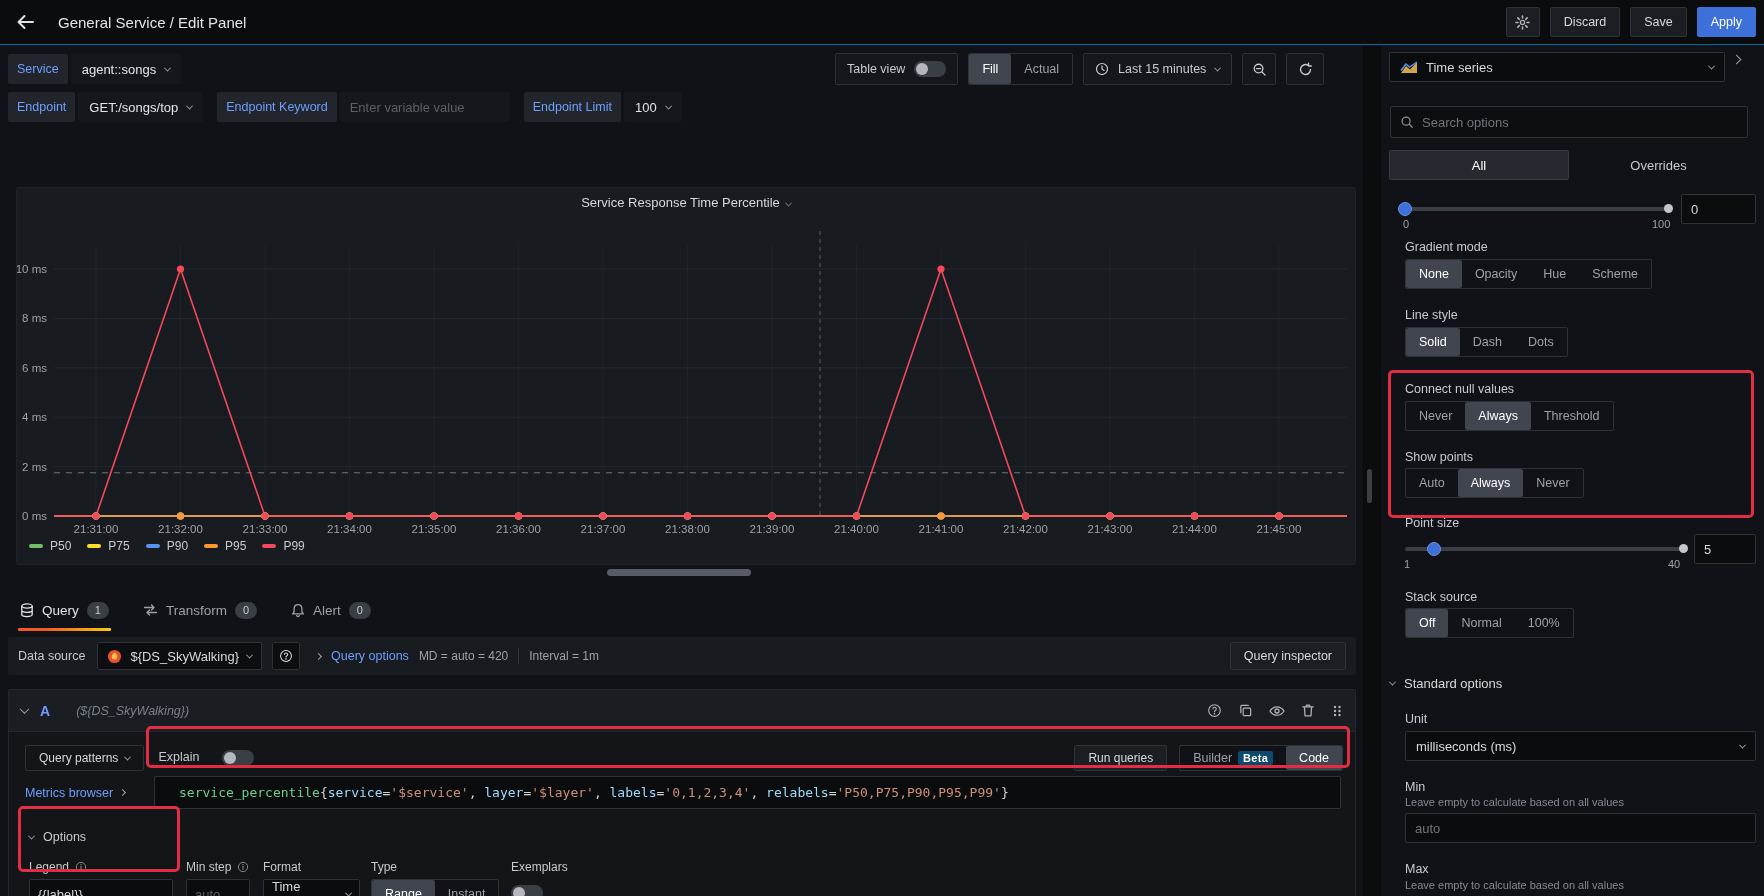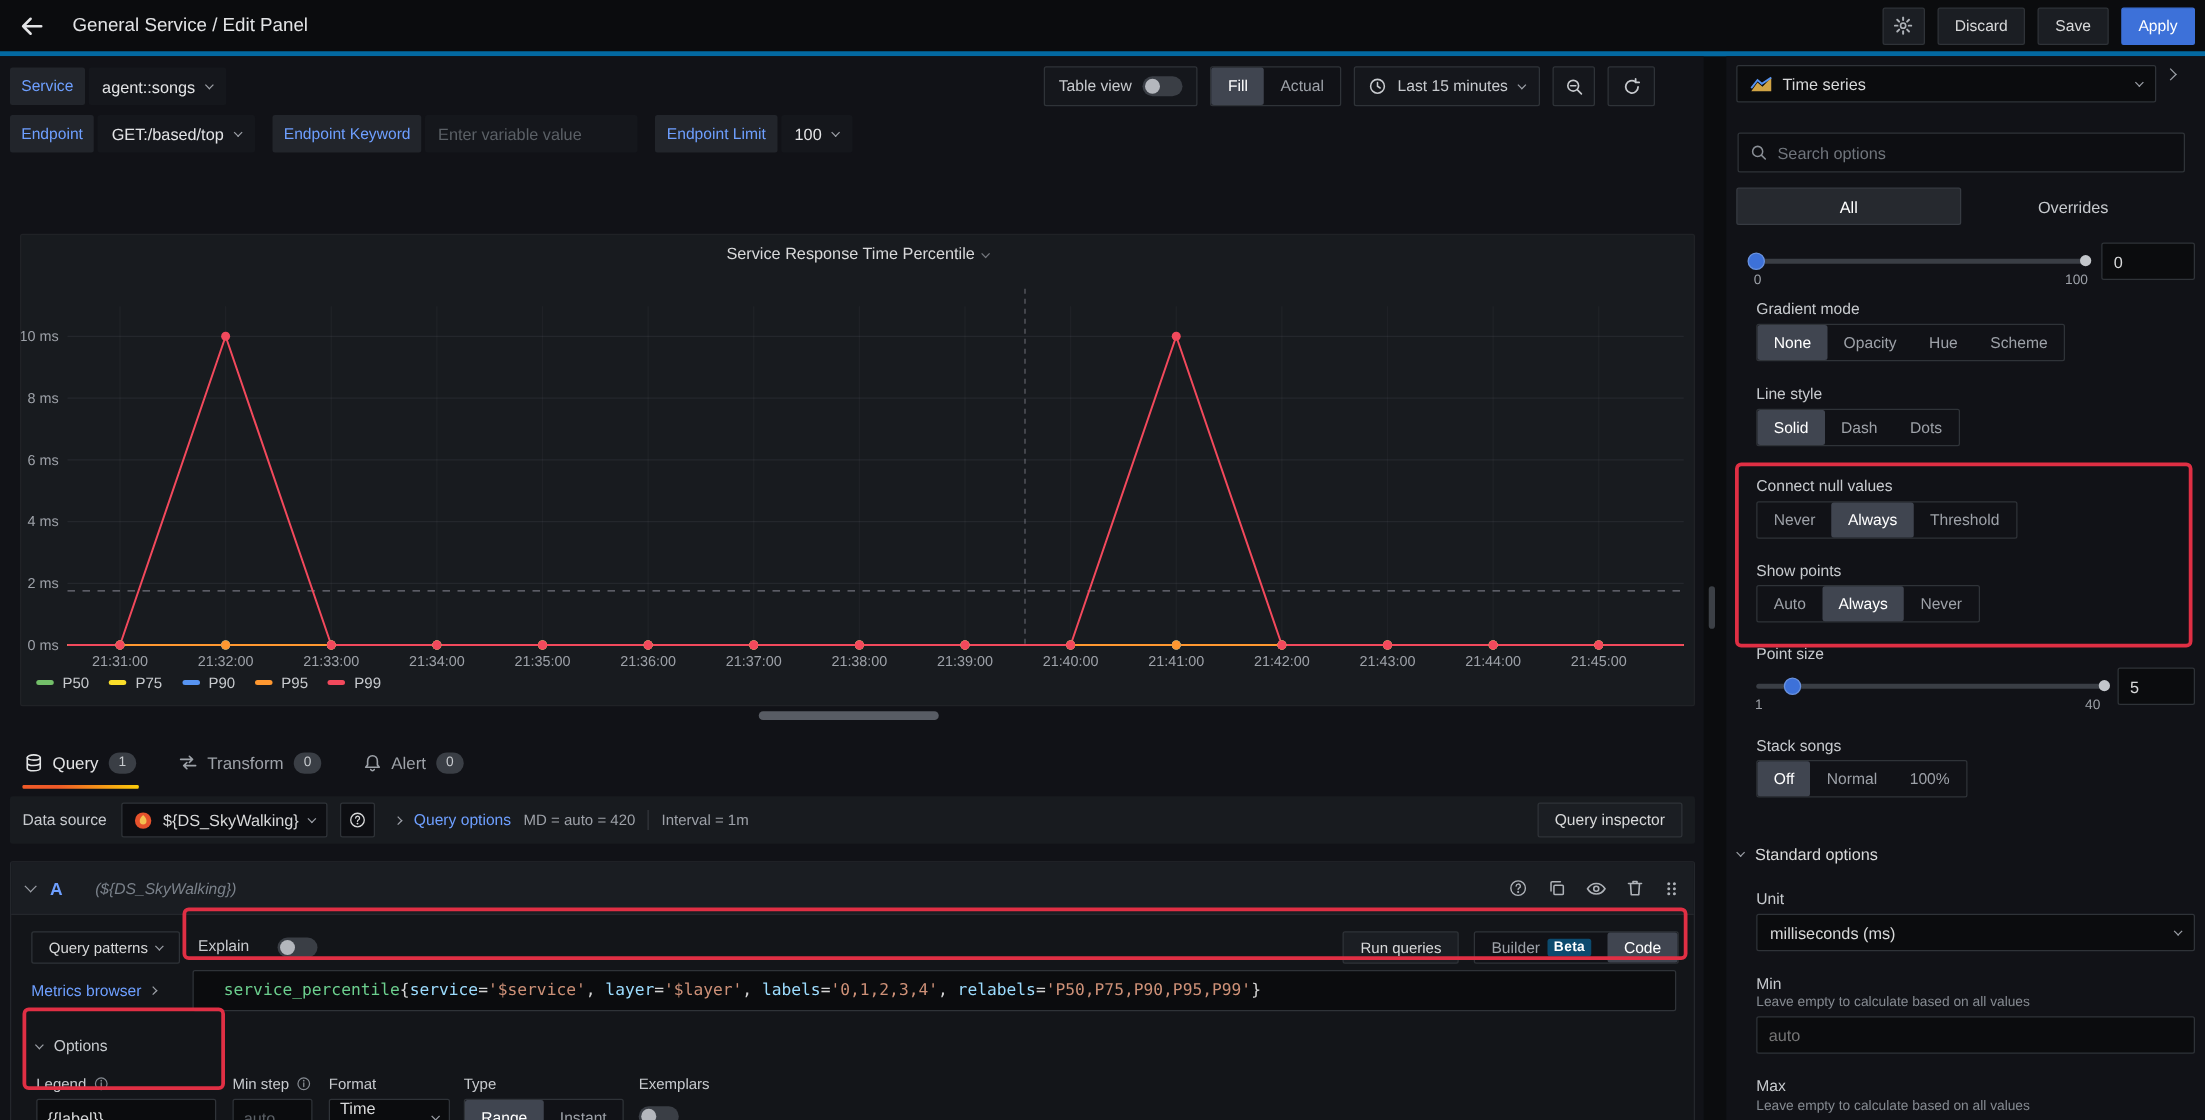--- a/index.html
+++ b/index.html
@@ -1,21 +1,21 @@
 <!DOCTYPE html>
 <html><head>
 <meta charset="utf-8">
 <style>
 *{margin:0;padding:0;box-sizing:border-box}
 html,body{width:1764px;height:896px;overflow:hidden}
 body{background:#0b0c0e;font-family:"Liberation Sans","DejaVu Sans",sans-serif;font-size:13px;color:#d8d9da;position:relative}
 .abs{position:absolute}
 svg{display:block}
 
-.topnav{position:absolute;left:0;top:0;width:1764px;height:45px;background:#0b0c0e;border-bottom:4px solid #0369a1;display:flex;align-items:center}
+.topnav{position:absolute;left:0;top:0;width:1764px;height:45px;background:#0b0c0e;border-bottom:1px solid #0369a1;display:flex;align-items:center}
 .topnav .title{font-size:15px;font-weight:500;color:#e3e4e6;margin-left:22px}
 .iconbtn{display:inline-flex;align-items:center;justify-content:center;color:#aeb2b8;cursor:pointer}
 .btn{height:30px;padding:0 13px;border:1px solid #2f3338;border-radius:2px;background:#1b1e23;color:#d8d9da;font-size:12.5px;display:inline-flex;align-items:center;gap:7px;cursor:pointer;white-space:nowrap}
 .btn.primary{background:#3d71d9;border-color:#3d71d9;color:#fff;font-weight:500}
 .btn.sm{height:26px;font-size:12px}
 
 .main{position:absolute;left:0;top:45px;width:1363px;height:851px;background:#111217}
 .vrow{position:absolute;display:flex;align-items:center}
 .vgroup{display:flex;gap:3px;margin-right:14px}
 .chip{background:#22252b;color:#6e9fff;font-size:12.5px;font-weight:500;height:30px;display:inline-flex;align-items:center;padding:0 9px;border-radius:2px}
@@ -126,21 +126,21 @@
           <span>agent::songs</span>
           <span class="chev sm"></span>
         </span>
     </div>
   </div>
 
   <div class="vrow" style="left:8px;top:47px">
     <div class="vgroup">
       <span class="chip">Endpoint</span>
       <span class="val">
-          <span>GET:/based/top</span>
+          <span>GET:/songs/top</span>
           <span class="chev sm"></span>
         </span>
     </div>
     <div class="vgroup">
       <span class="chip">Endpoint Keyword</span>
       <input class="vinput" style="width: 170px;" placeholder="Enter variable value">
     </div>
     <div class="vgroup">
       <span class="chip">Endpoint Limit</span>
       <span class="val">
@@ -578,21 +578,21 @@
   </span>
 
 <div class="slabel" style="top:516px">Point size</div>
 <div class="track" style="left:1405px;top:547px;width:281px"></div>
 <div class="handle" style="left:1427px;top:542px"></div>
 <div class="enddot" style="left:1679px;top:544px"></div>
 <div class="slim" style="left:1404px;top:558px">1</div>
 <div class="slim" style="left:1668px;top:558px">40</div>
 <input class="sinput" style="left: 1694px; top: 534px; width: 62px; height: 30px;" value="5">
 
-<div class="slabel" style="top:590px">Stack songs</div>
+<div class="slabel" style="top:590px">Stack source</div>
 <span class="seg h30 abs" style="left:1405px;top:608px">
     <span class="seg-item sel">Off</span>
     <span class="seg-item">Normal</span>
     <span class="seg-item">100%</span>
   </span>
 
 <div class="collhead" style="left:1390px;top:676px">
   <span class="chev sm"></span>
   <span>Standard options</span>
 </div>

